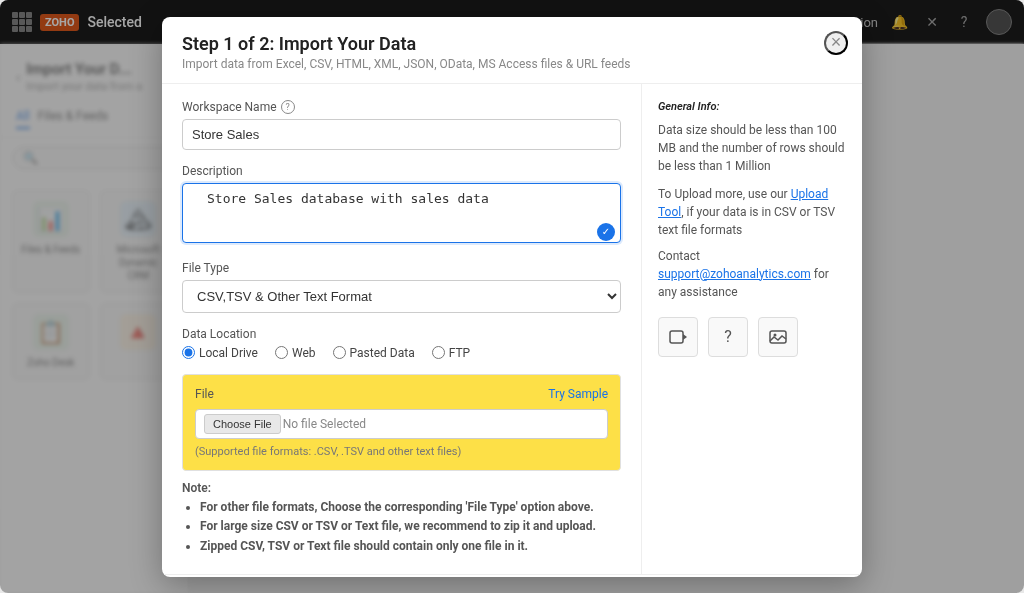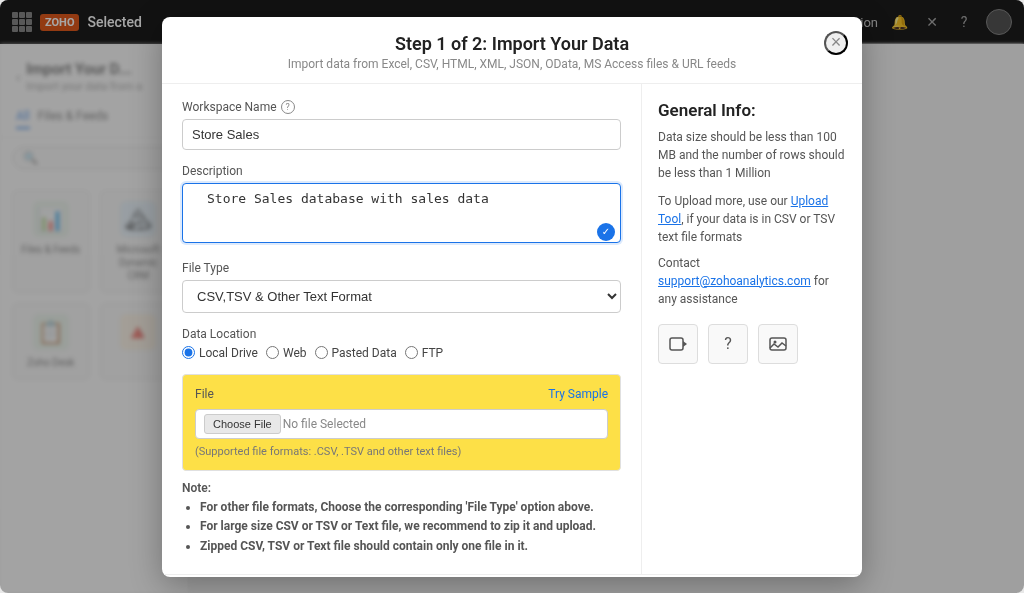--- a/index.html
+++ b/index.html
@@ -190,21 +190,20 @@
       border-radius: 8px;
       width: 700px;
       max-height: 560px;
       box-shadow: 0 8px 32px rgba(0,0,0,0.3);
       overflow: hidden;
       position: relative;
     }
     .dialog-header {
       padding: 16px 20px 12px;
       border-bottom: 1px solid #eee;
-      text-align: center;
     }
     .dialog-title {
       font-size: 18px;
       font-weight: 600;
       color: #222;
     }
     .dialog-subtitle {
       font-size: 12px;
       color: #888;
       margin-top: 3px;
@@ -306,21 +305,21 @@
       color: #333;
       background: #fff;
       appearance: auto;
       outline: none;
     }
 
     
     .radio-group {
       display: flex;
       align-items: center;
-      gap: 8px;
+      gap: 17px;
       margin-top: 2px;
     }
     .radio-item {
       display: flex;
       align-items: center;
       gap: 4px;
       font-size: 12px;
       color: #444;
       cursor: pointer;
     }
@@ -380,23 +379,24 @@
 
     
     .info-section {
       width: 220px;
       padding: 16px 16px;
       font-size: 12px;
       color: #444;
     }
     .info-title {
       font-weight: 600;
-      font-size: 17px;
+      font-size: 11px;
       color: #222;
       margin-bottom: 8px;
+      font-style: italic;
     }
     .info-text {
       line-height: 1.5;
       color: #555;
     }
     .info-text a { color: #1a73e8; text-decoration: underline; }
     .info-icon-row {
       display: flex;
       gap: 10px;
       margin-top: 16px;

